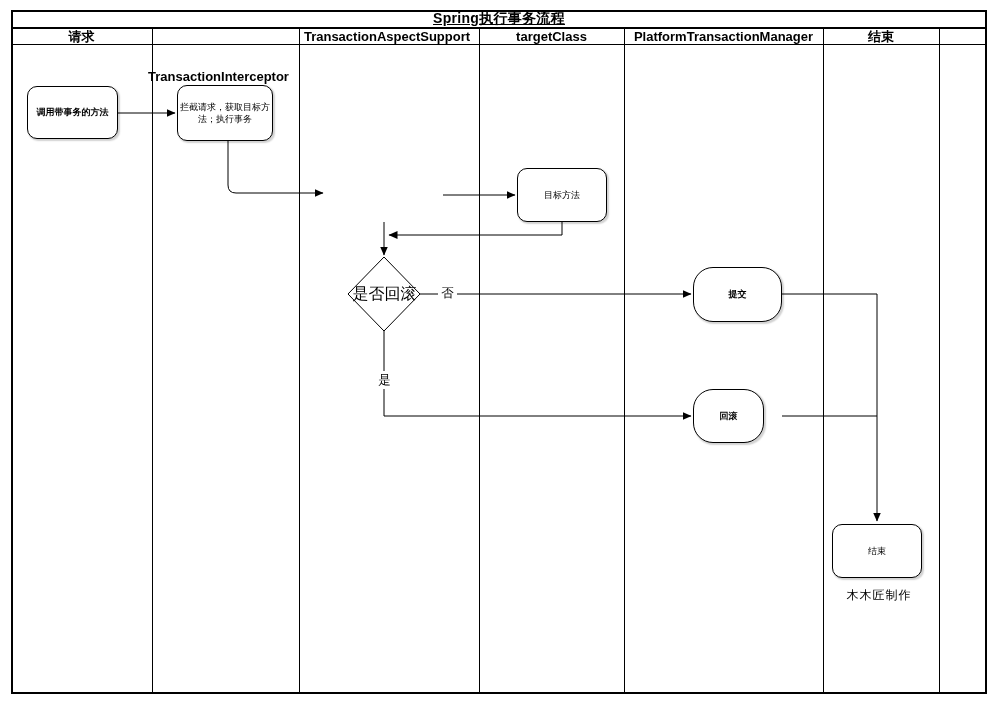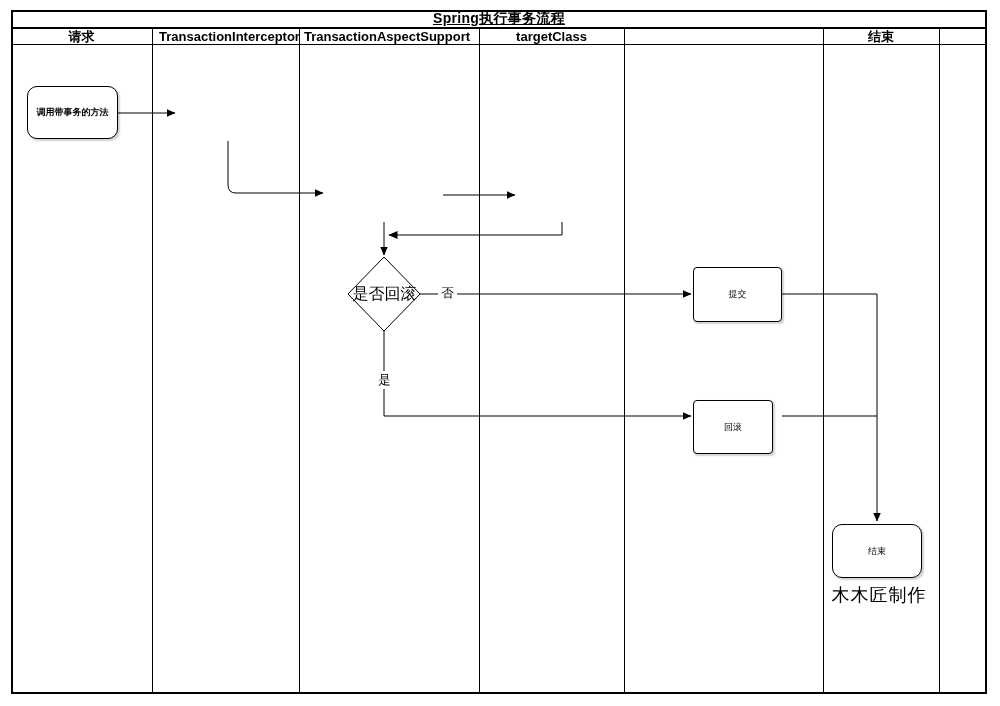--- a/index.html
+++ b/index.html
@@ -59,21 +59,21 @@
     box-sizing: border-box;
     display: flex; align-items: center; justify-content: center;
     text-align: center;
     font-size: 9px;
     color: #000;
     box-shadow: 1.5px 1.5px 1.5px rgba(0,0,0,0.18);
     z-index: 3;
     padding: 2px;
   }
   .r10 { border-radius: 10px; }
-  .r8  { border-radius: 4px; }
+  .r8  { border-radius: 20px; font-weight: bold; }
   
   #edges {
     position: absolute;
     left: 0; top: 0;
     z-index: 2;
   }
   
   .edge-label {
     position: absolute;
     background: #ffffff;
@@ -90,21 +90,21 @@
     font-size: 16px;
     color: #000;
     z-index: 4;
     white-space: nowrap;
   }
   .watermark {
     position: absolute;
     left: 819px; top: 585px;
     width: 120px; height: 20px;
     display: flex; align-items: center; justify-content: center;
-    font-size: 18px;
+    font-size: 12px;
     color: #000;
     z-index: 4;
     letter-spacing: 1px;
   }
 </style>
 </head>
 <body>
 
 <div id="stage">
 
@@ -113,23 +113,24 @@
   <div class="header-band"></div>
 
   <div class="vline" style="left:152px;"></div>
   <div class="vline" style="left:299px;"></div>
   <div class="vline" style="left:479px;"></div>
   <div class="vline" style="left:624px;"></div>
   <div class="vline" style="left:823px;"></div>
   <div class="vline" style="left:939px;"></div>
 
   <div class="lane-header" style="left:11px;  width:141px;">请求</div>
-  <div class="lane-header" style="left:156px; width:147px;">TransactionInterceptor</div>
+  <div class="lane-header" style="left:145px; width:147px;margin-top:40px;">TransactionInterceptor</div>
   <div class="lane-header" style="left:297px; width:180px;">TransactionAspectSupport</div>
   <div class="lane-header" style="left:479px; width:145px;">targetClass</div>
+  <div class="lane-header" style="left:624px; width:199px;">PlatformTransactionManager</div>
   <div class="lane-header" style="left:823px; width:116px;">结束</div>
   <div class="lane-header" style="left:939px; width:48px;"></div>
 
   <svg id="edges" width="1000" height="706" viewBox="0 0 1000 706">
     <defs>
       <marker id="arrow" markerWidth="10" markerHeight="8" refX="8.5" refY="4" orient="auto" markerUnits="userSpaceOnUse">
         <path d="M0,0 L9,4 L0,8 Z" fill="#000"></path>
       </marker>
     </defs>
 
@@ -148,22 +149,24 @@
     <path d="M782,294 H877 V521" stroke="#000" stroke-width="1" fill="none" marker-end="url(#arrow)"></path>
 
     <path d="M384,331 V416 H691" stroke="#000" stroke-width="1" fill="none" marker-end="url(#arrow)"></path>
 
     <path d="M782,416 H877" stroke="#000" stroke-width="1" fill="none"></path>
 
     <polygon points="384,257 420,294 384,331 348,294" fill="#ffffff" stroke="#000" stroke-width="1"></polygon>
   </svg>
 
   <div class="node r10" style="left:27px;  top:86px;  width:91px;  height:53px;font-weight:bold;">调用带事务的方法</div>
+  <div class="node r10" style="left:177px; top:85px;  width:96px;  height:56px; line-height:1.35;">拦截请求，获取目标方法；执行事务</div>
+  <div class="node r10" style="left:517px; top:168px; width:90px;  height:54px;">目标方法</div>
   <div class="node r8" style="left:693px; top:267px; width:89px;  height:55px;">提交</div>
-  <div class="node r8" style="left:693px; top:400px; width:80px;  height:54px;">回滚</div>
+  <div class="node r8" style="left:693px; top:389px; width:71px;  height:54px;">回滚</div>
   <div class="node r10" style="left:832px; top:524px; width:90px;  height:54px;">结束</div>
 
   <div class="diamond-label">是否回滚</div>
 
   <div class="edge-label" style="left:438px; top:284px; width:19px; height:18px;">否</div>
   <div class="edge-label" style="left:375px; top:371px; width:19px; height:18px;">是</div>
 
   <div class="watermark">木木匠制作</div>
 
 </div>

